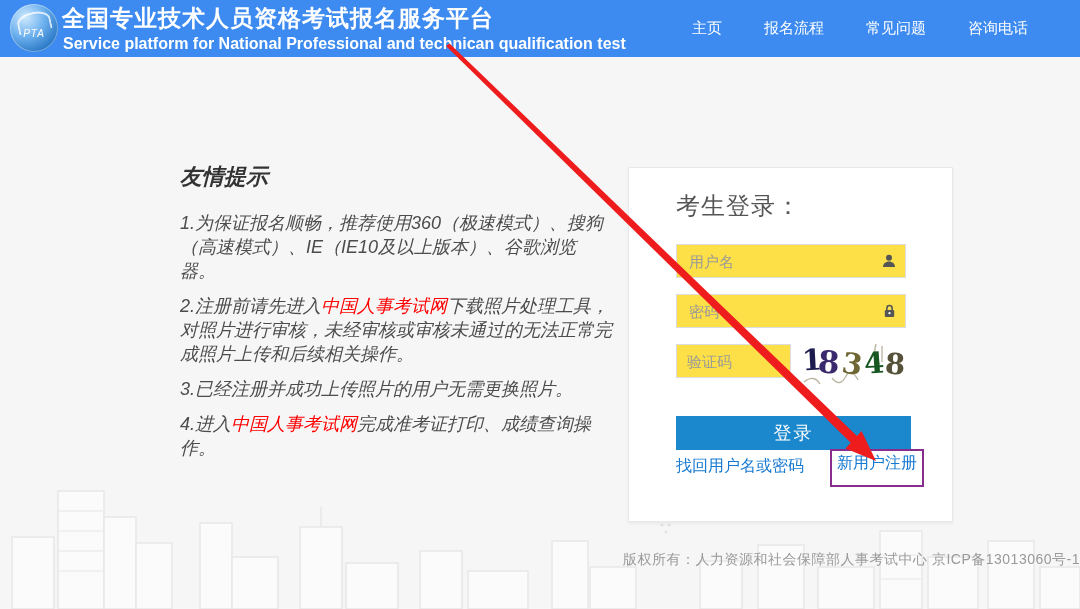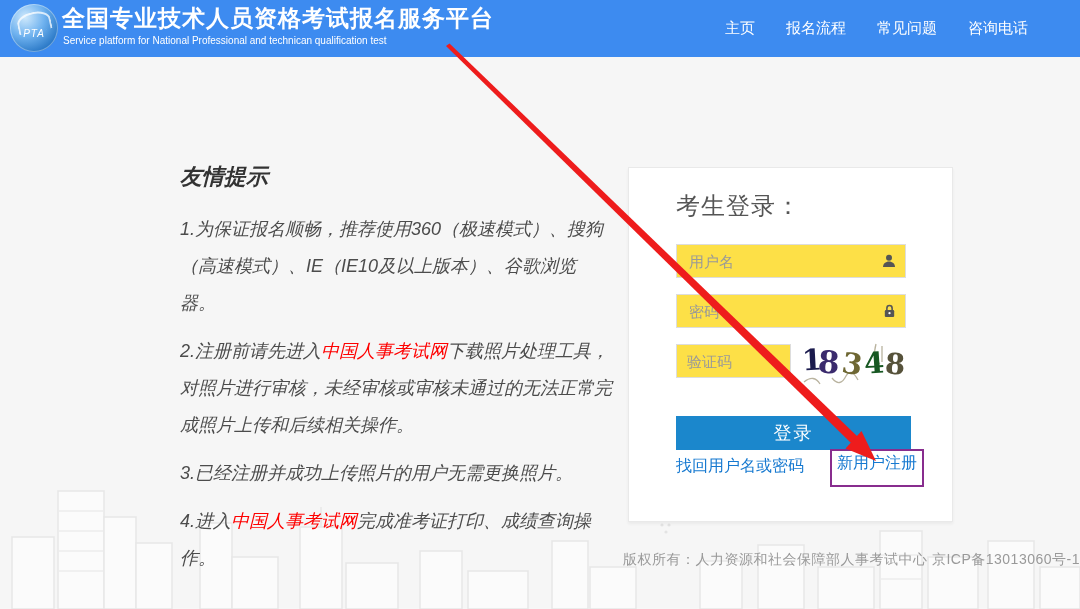--- a/index.html
+++ b/index.html
@@ -10,28 +10,28 @@
   
   .header { position:absolute; top:0; left:0; width:1080px; height:57px; background:#3d8bf0; z-index:3; }
   .logo { position:absolute; left:10px; top:4px; width:48px; height:48px; border-radius:50%;
           background:radial-gradient(circle at 32% 28%, #cfe9fc 0%, #6fb2ef 40%, #1a6bbd 85%, #0f5aa6 100%);
           box-shadow:inset 0 0 0 1px rgba(255,255,255,.35); }
   .logo-swirl { position:absolute; left:7px; top:8px; width:34px; height:20px;
           border:2px solid rgba(255,255,255,.75); border-bottom:none; border-radius:50% 50% 0 0; transform:rotate(-12deg); }
   .logo-text { position:absolute; left:0; right:0; bottom:13px; text-align:center;
           font-size:10px; font-weight:normal; font-style:italic; color:#fff; letter-spacing:1px; }
   .header-title { position:absolute; left:62px; top:3px; font-size:23px; font-weight:bold; color:#fff; letter-spacing:1px; white-space:nowrap; }
-  .header-subtitle { position:absolute; left:63px; top:35px; font-size:10px; font-weight:normal; color:#fff; white-space:nowrap; }
-  .nav { position:absolute; right:52px; top:19px; display:flex; gap:31px; }
+  .header-subtitle { position:absolute; left:63px; top:35px; font-size:16px; font-weight:bold; color:#fff; white-space:nowrap; }
+  .nav { position:absolute; right:52px; top:19px; display:flex; gap:42px; }
   .nav a { color:#fff; font-size:15px; text-decoration:none; white-space:nowrap; cursor:pointer; }
 
   
   .tips { position:absolute; left:180px; top:162px; width:432px; z-index:2;font-style:italic; }
   .tips-heading { font-size:22px; font-weight:bold; color:#333; margin-bottom:19px; }
-  .tip { font-size:18px; color:#4c4c4c; line-height:37px; margin-bottom:11px; }
+  .tip { font-size:18px; color:#4c4c4c; line-height:24px; margin-bottom:11px; }
   .tip .red { color:#fe0100; cursor:pointer; }
 
   
   .login-card { position:absolute; left:628px; top:167px; width:325px; height:355px;
           background:#fff; border:1px solid #e9e9e9; box-shadow:0 2px 3px rgba(0,0,0,.05); z-index:2; }
   .login-heading { position:absolute; left:47px; top:22px; font-size:24px; color:#555; letter-spacing:1px; }
   .field { position:absolute; left:47px; width:230px; height:34px; border:1px solid #ddd; background:#fde047; }
   .field input { width:100%; height:100%; border:none; outline:none; background:transparent;
           padding:0 34px 0 12px; font-size:15px; color:#333; font-family:inherit; }
   .field input::placeholder { color:#999; opacity:1; }

